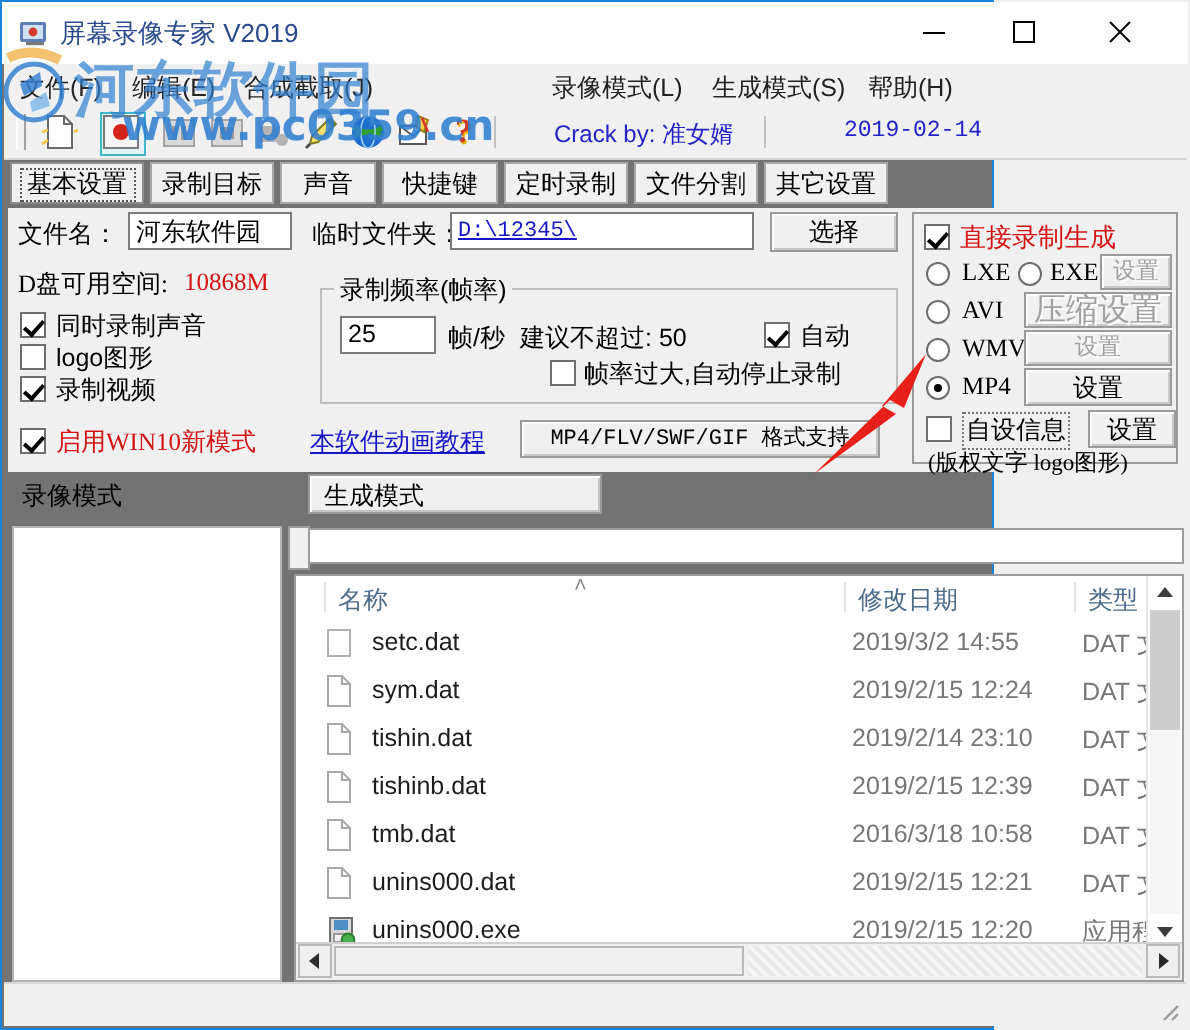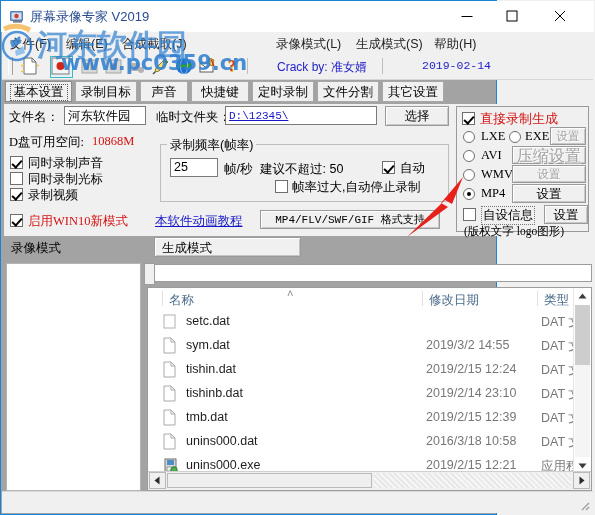--- a/index.html
+++ b/index.html
@@ -2,21 +2,21 @@
 <html><head>
 <meta charset="utf-8">
 <style>
   html,body{margin:0;padding:0;}
   body{
     width:595px;height:515px;overflow:hidden;
     font-family:"Liberation Sans","DejaVu Sans",sans-serif;
     font-size:12px;color:#000;background:#f0f0f0;
   }
   #app{position:relative;width:497px;height:515px;box-sizing:border-box;
-       border:1px solid #1883d7;background:#a3a3a3;}
+       border:1px solid #1883d7;background:#737373;}
 
   
   .titlebar{position:absolute;left:0;top:0;width:593px;height:31px;background:#ffffff;}
   .title-icon{position:absolute;left:9px;top:8px;width:15px;height:15px;}
   .title-text{position:absolute;left:29px;top:7px;font-size:13px;color:#2a4c8f;
     font-family:"Liberation Sans",sans-serif;white-space:nowrap;}
   .wbtn{position:absolute;top:0;width:45px;height:30px;cursor:default;}
   .wbtn svg{position:absolute;left:50%;top:50%;transform:translate(-50%,-50%);}
   .wbtn-min{right:105px;} .wbtn-max{right:60px;} .wbtn-close{right:12px;}
 
@@ -86,21 +86,21 @@
 
   .fl{position:absolute;left:146px;top:286px;width:445px;height:204px;
     background:#fff;border:1px solid #9c9c9c;box-sizing:border-box;overflow:hidden;}
   .fl-head{position:absolute;left:0;top:0;width:100%;height:22px;background:#fff;}
   .fl-head .col{position:absolute;top:4px;font-size:12.5px;color:#4a6b8a;white-space:nowrap;}
   .fl-head .divider{position:absolute;top:3px;width:1px;height:15px;background:#e2e2e2;}
   .fl-sortmark{position:absolute;left:139px;top:-1px;font-size:11px;color:#8a8a8a;}
   .frow{position:absolute;left:0;height:24px;width:100%;}
   .frow.sel{background:#e2effb;}
   .fname{position:absolute;left:38px;top:4px;font-size:12.5px;color:#1d1d1d;white-space:nowrap;}
-  .fdate{position:absolute;left:278px;top:4px;font-size:12.5px;color:#777;white-space:nowrap;margin-top:24px;}
+  .fdate{position:absolute;left:278px;top:4px;font-size:12.5px;color:#777;white-space:nowrap;}
   .ftype{position:absolute;left:393px;top:4px;font-size:12.5px;color:#777;white-space:nowrap;}
   .ficon{position:absolute;left:15px;top:3px;width:16px;height:18px;}
 
   .vscroll{position:absolute;right:0;top:0;width:17px;height:186px;background:#fff;
     border-left:1px solid #e6e6e6;}
   .vs-arrow{position:absolute;left:0;width:17px;height:17px;background:#fff;}
   .vs-thumb{position:absolute;left:1px;top:17px;width:15px;height:60px;background:#cdcdcd;}
   .vs-track{position:absolute;left:1px;width:15px;background:#f5f5f5;}
   .hscroll{position:absolute;left:0;bottom:0;width:100%;height:18px;background:#f0f0f0;
     border-top:1px solid #d0d0d0;}
@@ -273,21 +273,21 @@
 
     <div class="btn" style="left:381px;top:2px;width:64px;height:20px;line-height:19px"><span>选择</span></div>
 
     <span class="lbl" style="left:5px;top:30px;font-family:'Liberation Serif',serif">D盘可用空间:</span>
     <span class="lbl lbl-red" style="left:88px;top:30px;font-family:'Liberation Serif',serif">10868M</span>
 
     <div class="cb on" style="left:6px;top:52px"></div>
     <span class="lbl" style="left:24px;top:51px">同时录制声音</span>
 
     <div class="cb" style="left:6px;top:68px"></div>
-    <span class="lbl" style="left:24px;top:67px">同时录制光标</span>
+    <span class="lbl" style="left:24px;top:67px">logo图形</span>
 
     <div class="cb on" style="left:6px;top:84px"></div>
     <span class="lbl" style="left:24px;top:83px">录制视频</span>
 
     <div class="cb on" style="left:6px;top:110px"></div>
     <span class="lbl lbl-red" style="left:24px;top:109px;font-family:'Liberation Serif',serif">启用WIN10新模式</span>
 
     <div class="grp" style="left:156px;top:40px;width:289px;height:58px"></div>
     <span class="grp-title" style="left:163px;top:33px">录制频率(帧率)</span>
 

